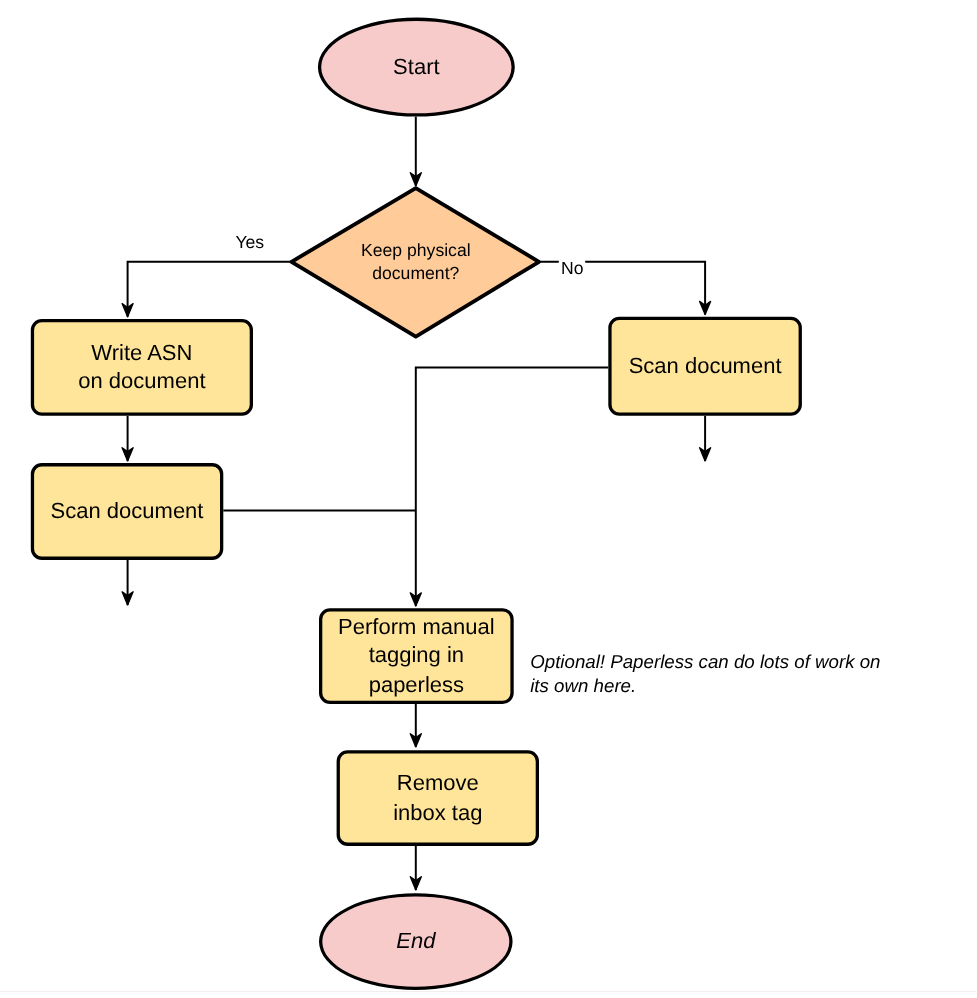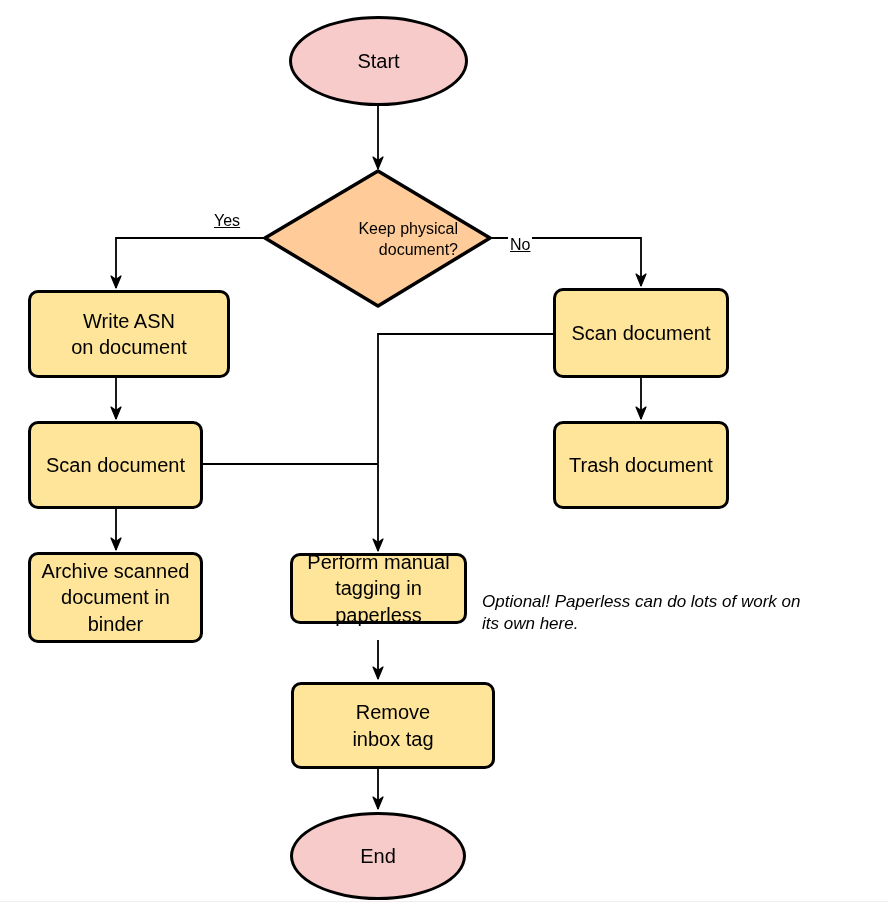--- a/index.html
+++ b/index.html
@@ -41,34 +41,33 @@
 
   .node.terminator {
     background: #F8CBCB;
     border: 3px solid #000000;
     border-radius: 50%;
   }
 
   .decision-label {
     position: absolute;
     width: 160px;
-    text-align: right;
+    text-align: center;
     font-size: 16px;
     line-height: 1.32;
     white-space: pre-line;
     z-index: 2;
   }
 
   .edge-label {
     position: absolute;
     font-size: 16px;
     z-index: 2;
     background: #ffffff;
     padding: 0 2px;
-    text-decoration: underline;
   }
 
   .annotation {
     position: absolute;
     left: 482px;
     top: 591px;
     width: 420px;
     font-size: 17px;
     font-style: italic;
     line-height: 1.3;
@@ -124,36 +123,32 @@
   <div class="node terminator" style="left:289px; top:16px; width:179px; height:90px;">Start</div>
 
   <div class="decision-label" style="left:298px; top:218px;">Keep physical
 document?</div>
 
   <div class="node process" style="left:28px; top:290px; width:202px; height:88px;">Write ASN
 on document</div>
 
   <div class="node process" style="left:28px; top:421px; width:175px; height:88px;">Scan document</div>
 
-  <div class="node process" style="left:28px; top:552px; width:175px; height:91px;">Archive scanned
-document in
-binder</div>
 
   <div class="node process" style="left:553px; top:288px; width:176px; height:90px;">Scan document</div>
 
-  <div class="node process" style="left:553px; top:421px; width:176px; height:88px;">Trash document</div>
 
-  <div class="node process" style="left:290px; top:553px; width:177px; height:71px;">Perform manual
+  <div class="node process" style="left:290px; top:553px; width:177px; height:87px;">Perform manual
 tagging in
 paperless</div>
 
-  <div class="node process" style="left:291px; top:682px; width:204px; height:87px;">Remove
+  <div class="node process" style="left:306px; top:682px; width:184px; height:87px;">Remove
 inbox tag</div>
 
-  <div class="node terminator" style="left:290px; top:812px; width:176px; height:88px;">End</div>
+  <div class="node terminator" style="left:290px; top:812px; width:176px; height:88px;font-style:italic;">End</div>
 
   <div class="edge-label" style="left:212px; top:212px;">Yes</div>
 
   <div class="edge-label" style="left:508px; top:212px;margin-top:24px;">No</div>
 
   <div class="annotation">Optional! Paperless can do lots of work on
 its own here.</div>
 
   <div class="bottom-divider"></div>
 

